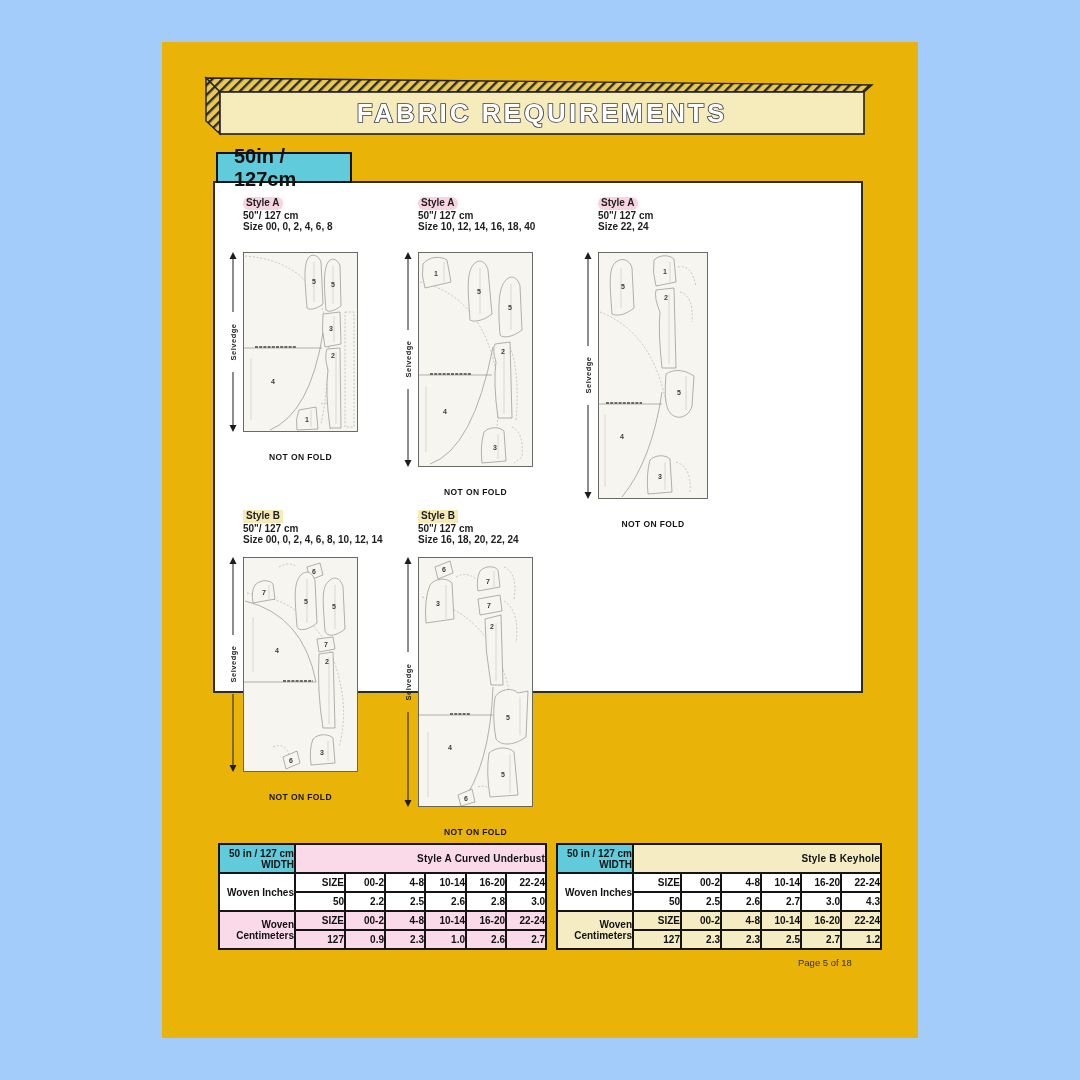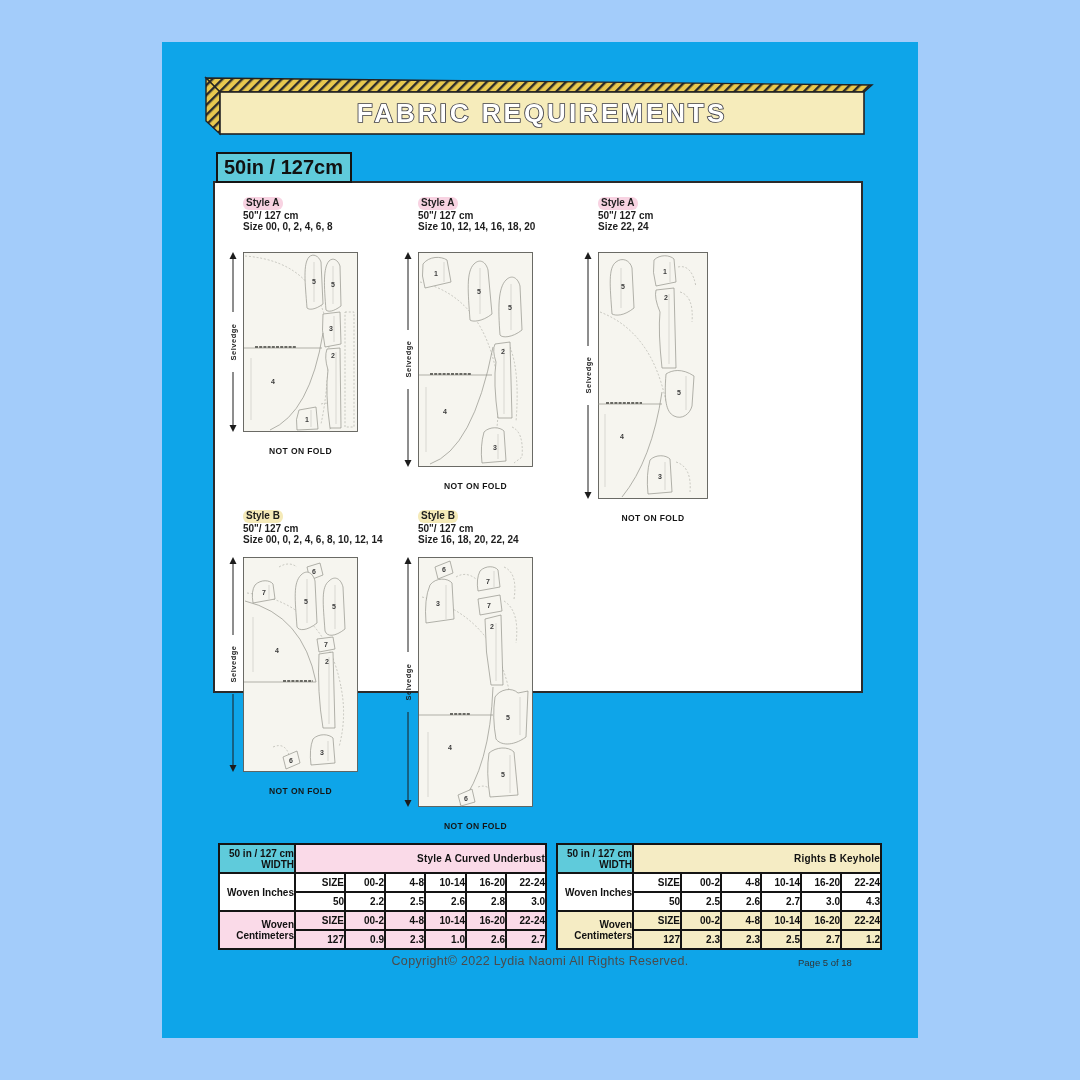--- a/index.html
+++ b/index.html
@@ -1,45 +1,45 @@
 <!DOCTYPE html>
 <html><head>
 <meta charset="utf-8">
 <style>
   * { margin:0; padding:0; box-sizing:border-box; }
   html,body { width:1080px; height:1080px; }
   body { background:#A3CCFA; font-family:"Liberation Sans","DejaVu Sans",sans-serif; overflow:hidden; position:relative; }
 
-  .page { position:absolute; left:162px; top:42px; width:756px; height:996px; background:#0ea5e9; }
+  .page { position:absolute; left:162px; top:42px; width:756px; height:996px; background:#eab308; }
 
   
   .banner-svg { position:absolute; left:42px; top:34px; }
   .banner-title-text { font:700 26px "Liberation Sans",sans-serif; letter-spacing:3px;
       fill:#ffffff; stroke:#3d3d49; stroke-width:1.7px; paint-order:stroke fill; }
 
   
   .width-badge { position:absolute; left:54px; top:110px; width:136px; height:31px;
       background:#5FCBDB; border:2px solid #141414; font-weight:700; font-size:20px;
-      color:#111; display:flex; align-items:center; padding-left:6px; z-index:3; }
+      color:#111; display:flex; align-items:center; padding-left:16px; z-index:3; }
 
   .diagram-box { position:absolute; left:51px; top:139px; width:650px; height:512px;
       border:2px solid #2b2b2b; background:#fff; }
 
   
   .diagram { position:absolute; }
   .d-labels { margin-left:18px; font-size:10px; font-weight:600; color:#1d1d1d;
       line-height:11.5px; height:38px; }
   .style-tag { display:inline-block; padding:0 3px 1px 3px; font-weight:700; }
   .hl-pink  { background:#F8D3E2;border-radius:6px; }
-  .hl-yellow{ background:#F5EAB8;border-radius:6px; }
+  .hl-yellow{ background:#F5EAB8; }
   .d-svg { display:block; }
   .row1 .d-svg { margin-top:17px; }
   .row2 .d-svg { margin-top:9px; }
   .d-caption { margin-left:18px; width:115px; text-align:center; font-size:8.5px;
-      font-weight:700; letter-spacing:.4px; color:#151515; margin-top:14px; }
+      font-weight:700; letter-spacing:.4px; color:#151515; margin-top:20px; }
   .d-caption.narrow { width:110px; }
 
   
   .fab { fill:#F6F5EF; stroke:#5b5b55; stroke-width:.9; }
   .pc  { fill:#F6F5EF; stroke:#92928a; stroke-width:.7; }
   .arcline { fill:none; stroke:#92928a; stroke-width:.7; }
   .dsh { fill:none; stroke:#a8a8a0; stroke-width:.6; stroke-dasharray:2 1.8; }
   .gr  { stroke:#b8b8b0; stroke-width:.5; }
   .fold{ stroke:#6a6a64; stroke-width:1.8; stroke-dasharray:3 1.2; }
   .pn  { font:600 7px "Liberation Sans",sans-serif; fill:#3c3c3c; text-anchor:middle; }
@@ -128,21 +128,21 @@
         <text class="pn" x="82" y="170">1</text>
       </g>
     </svg>
     <div class="d-caption">NOT ON FOLD</div>
   </div>
 
   <div class="diagram row1" style="left:238px; top:155px;">
     <div class="d-labels">
       <span class="style-tag hl-pink">Style A</span><br>
       <span>50"/ 127 cm</span><br>
-      <span>Size 10, 12, 14, 16, 18, 20</span>
+      <span>Size 10, 12, 14, 16, 18, 40</span>
     </div>
     <svg class="d-svg" width="133" height="215" viewBox="0 0 133 215">
       <g>
         <polygon class="selv-arrow" points="8,0 4.5,7 11.5,7"></polygon>
         <line class="selv-line" x1="8" y1="5" x2="8" y2="78"></line>
         <text class="selv-text" transform="rotate(-90 8 107)" x="8" y="109.5">Selvedge</text>
         <line class="selv-line" x1="8" y1="137" x2="8" y2="210"></line>
         <polygon class="selv-arrow" points="8,215 4.5,208 11.5,208"></polygon>
       </g>
       <rect class="fab" x="18.5" y="0.5" width="114" height="214"></rect>
@@ -383,21 +383,21 @@
         <col style="width:48px">
         <col style="width:40px">
         <col style="width:40px">
         <col style="width:40px">
         <col style="width:40px">
         <col style="width:40px">
       </colgroup>
     <tbody>
       <tr class="r-head">
         <td class="cell-teal">50 in / 127 cm WIDTH</td>
-        <td colspan="6" class="cell-title tint">Rights B Keyhole</td>
+        <td colspan="6" class="cell-title tint">Style B Keyhole</td>
       </tr>
       <tr class="r-data">
         <td rowspan="2">Woven Inches</td>
         <td>SIZE</td>
         <td>00-2</td>
         <td>4-8</td>
         <td>10-14</td>
         <td>16-20</td>
         <td>22-24</td>
       </tr>
@@ -422,16 +422,15 @@
         <td class="tint">127</td>
         <td class="tint">2.3</td>
         <td class="tint">2.3</td>
         <td class="tint">2.5</td>
         <td class="tint">2.7</td>
         <td class="tint">1.2</td>
       </tr>
     </tbody>
   </table>
 
-  <div class="footer-copyright">Copyright© 2022  Lydia Naomi  All Rights Reserved.</div>
   <div class="footer-page">Page 5 of 18</div>
 
 </div>
 
 </body></html>

